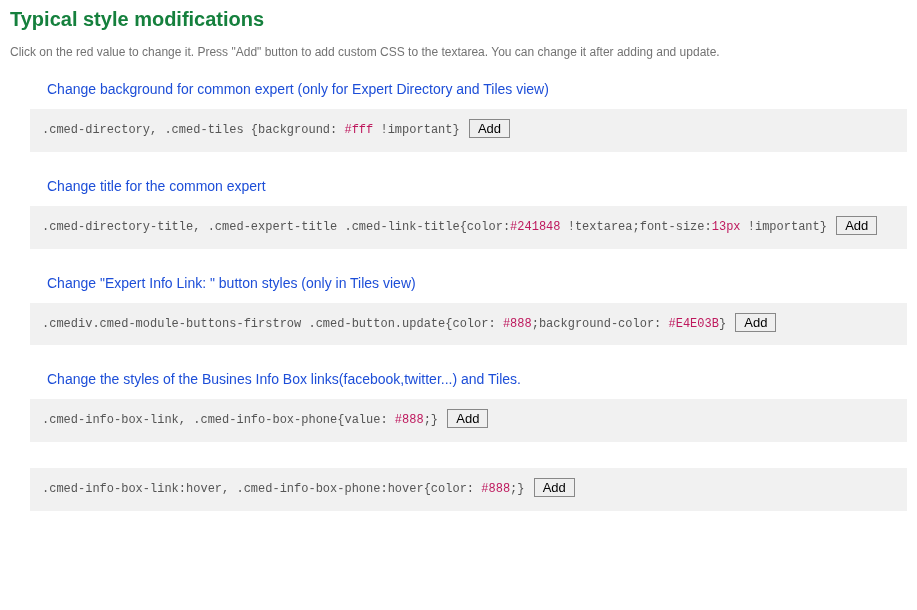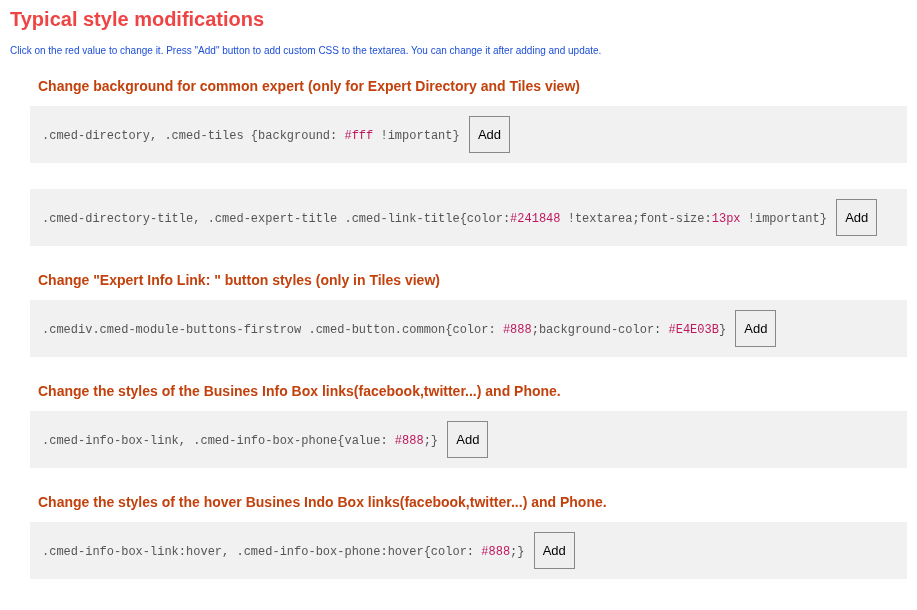--- a/index.html
+++ b/index.html
@@ -8,82 +8,82 @@
     color: #333;
     margin: 0;
     padding: 8px 10px;
     background: #fff;
     width: 917px;
     box-sizing: border-box;
   }
   h2.main-title {
     font-size: 20px;
     font-weight: bold;
-    color: #ef4444;
+    color: #15803d;
     margin: 0 0 14px 0;
   }
   p.intro {
-    font-size: 10px;
-    color: #1d4ed8;
+    font-size: 12px;
+    color: #737373;
     margin: 0 0 22px 0;
   }
   .section {
     margin-left: 20px;
     margin-bottom: 26px;
   }
   .section-title {
     font-size: 14px;
-    font-weight: bold;
-    color: #c2410c;
-    margin: 0 0 12px 8px;
+    font-weight: normal;
+    color: #1d4ed8;
+    margin: 0 0 12px 17px;
   }
   .code-block {
     background: #f1f1f1;
     padding: 10px 12px;
     font-family: "Courier New", Courier, monospace;
     font-size: 12px;
     line-height: 1.9;
     color: #555;
   }
   .code-block .red {
     color: #be185d;
     cursor: pointer;
   }
   .add-btn {
     font-family: Arial, sans-serif;
     font-size: 13px;
     background: #efefef;
     border: 1px solid #888;
-    padding: 10px 8px;
+    padding: 1px 8px;
     margin-left: 2px;
     cursor: pointer;
     color: #000;
     vertical-align: baseline;
   }
   .nowrap { white-space: normal; }
 </style>
 </head>
 <body>
 
 <h2 class="main-title">Typical style modifications</h2>
 <p class="intro">Click on the red value to change it. Press "Add" button to add custom CSS to the textarea. You can change it after adding and update.</p>
 
 <div id="sections-container">
     <div class="section">
       <div class="section-title">Change background for common expert (only for Expert Directory and Tiles view)</div>
       <div class="code-block nowrap"><span>.cmed-directory, .cmed-tiles {background: </span><span class="red">#fff</span><span> !important}</span> <button class="add-btn" type="button">Add</button></div>
     </div>
     <div class="section">
+      <div class="section-title">Change title for the common expert</div>
       <div class="code-block nowrap"><span>.cmed-directory-title, .cmed-expert-title .cmed-link-title{color:</span><span class="red">#241848</span><span> !textarea;font-size:</span><span class="red">13px</span><span> !important}</span> <button class="add-btn" type="button">Add</button></div>
     </div>
     <div class="section">
       <div class="section-title">Change "Expert Info Link: " button styles (only in Tiles view)</div>
-      <div class="code-block nowrap"><span>.cmediv.cmed-module-buttons-firstrow .cmed-button.common{color: </span><span class="red">#888</span><span>;background-color: </span><span class="red">#E4E03B</span><span>}</span> <button class="add-btn" type="button">Add</button></div>
+      <div class="code-block nowrap"><span>.cmediv.cmed-module-buttons-firstrow .cmed-button.update{color: </span><span class="red">#888</span><span>;background-color: </span><span class="red">#E4E03B</span><span>}</span> <button class="add-btn" type="button">Add</button></div>
     </div>
     <div class="section">
-      <div class="section-title">Change the styles of the Busines Info Box links(facebook,twitter...) and Phone.</div>
+      <div class="section-title">Change the styles of the Busines Info Box links(facebook,twitter...) and Tiles.</div>
       <div class="code-block nowrap"><span>.cmed-info-box-link, .cmed-info-box-phone{value: </span><span class="red">#888</span><span>;}</span> <button class="add-btn" type="button">Add</button></div>
     </div>
     <div class="section">
-      <div class="section-title">Change the styles of the hover Busines Indo Box links(facebook,twitter...) and Phone.</div>
       <div class="code-block nowrap"><span>.cmed-info-box-link:hover, .cmed-info-box-phone:hover{color: </span><span class="red">#888</span><span>;}</span> <button class="add-btn" type="button">Add</button></div>
     </div>
   </div>
 
 </body></html>

